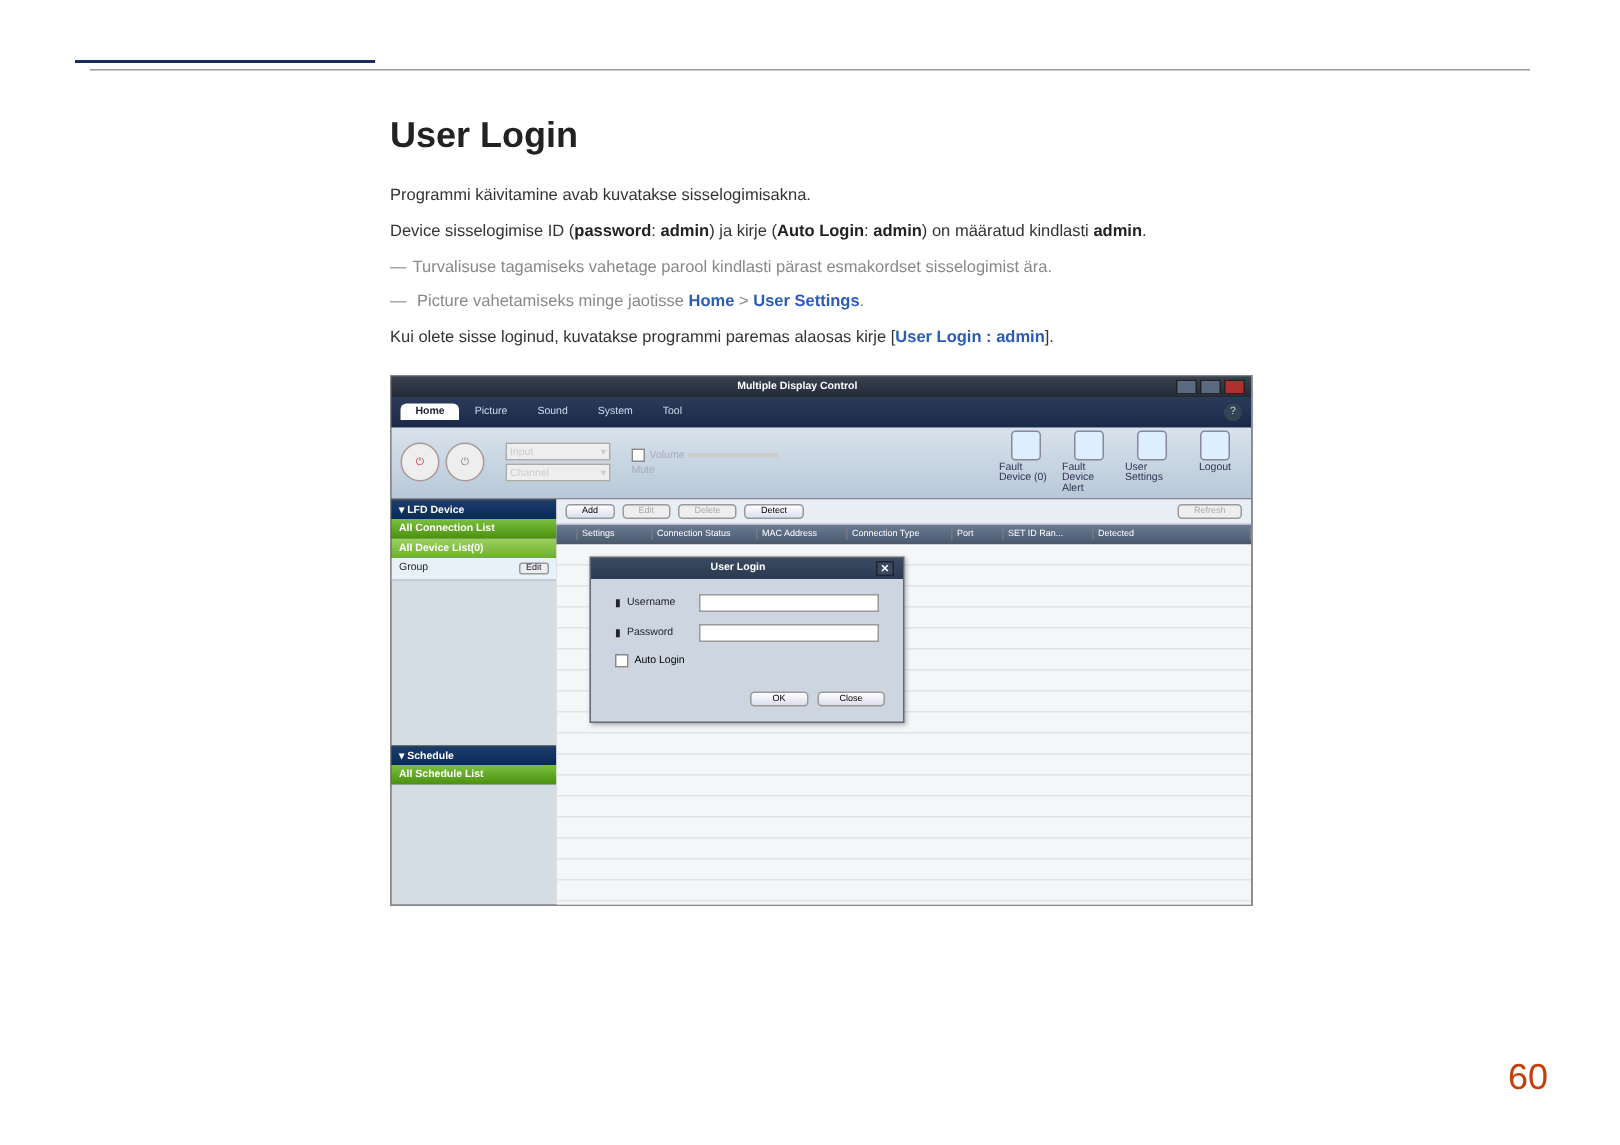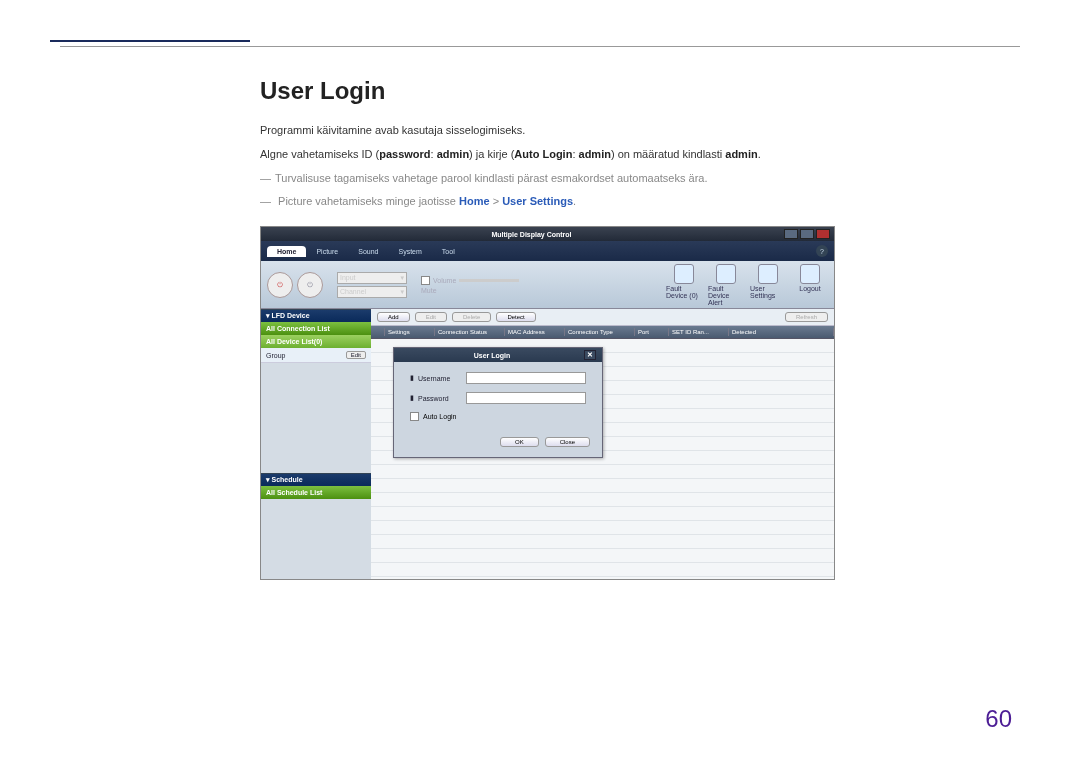--- a/index.html
+++ b/index.html
@@ -6,21 +6,21 @@
 body { font-family: Arial, sans-serif; background: #fff; width: 1080px; height: 763px; position: relative; }
 .page { padding: 40px 60px; }
 .top-line { border-top: 2px solid #1a2b5c; margin-bottom: 4px; margin-left:-10px; width:200px; }
 hr.divider { border: none; border-top: 1px solid #999; margin-bottom: 30px; }
 h1 { font-size: 24px; font-weight: bold; color: #222; margin-bottom: 16px; margin-left: 200px; }
 .body-text { font-size: 11px; color: #333; line-height: 1.8; margin-left: 200px; margin-bottom: 4px; }
 .note { font-size: 11px; color: #888; line-height: 1.8; margin-left: 200px; margin-bottom: 4px; }
 .note::before { content: "―"; color: #888; margin-right: 4px; }
 .bold { font-weight: bold; color: #222; }
 .link-blue { color: #2a5bb8; font-weight: bold; }
-.page-num { position: absolute; bottom: 30px; right: 68px; font-size: 24px; color: #4c1d95; }
+.page-num { position: absolute; bottom: 30px; right: 48px; font-size: 24px; color: #c2410c; }
 
 
 .app-wrap { margin-left: 200px; margin-top: 14px; width: 575px; border: 1px solid #888; background: #3e4a58; font-size: 7px; }
 .titlebar { background: linear-gradient(#3a4250,#222a38); color: #fff; display: flex; align-items: center; justify-content: space-between; padding: 2px 4px; height:14px;}
 .titlebar-title { flex:1; text-align:center; font-weight:bold; }
 .win-btns { display:flex; gap:2px; }
 .win-btn { width:14px; height:10px; background:#5a6a80; border:1px solid #222; display:inline-block; }
 .win-btn.close{ background:#b03030; }
 .menubar { background: linear-gradient(#2a3a58,#1a2a48); display:flex; align-items:center; padding:3px 6px; gap:0; height:20px;}
 .tab { background:#fff; color:#223; padding:2px 10px; border-radius:4px 4px 0 0; font-weight:bold; }
@@ -71,32 +71,35 @@
 </style>
 </head>
 <body>
 
 <div class="page">
   <div class="top-line"></div>
   <hr class="divider">
 
   <h1>User Login</h1>
 
-  <p class="body-text">Programmi käivitamine avab kasutaja sisselogimiseks.</p>
+  <p class="body-text">Programmi käivitamine avab kuvatakse sisselogimisakna.</p>
 
   <p class="body-text">
-    <span>Algne vahetamiseks ID (</span><span class="bold">password</span><span>: </span><span class="bold">admin</span><span>) ja kirje (</span><span class="bold">Auto Login</span><span>: </span><span class="bold">admin</span><span>) on määratud kindlasti </span><span class="bold">admin</span><span>.</span>
+    <span>Device sisselogimise ID (</span><span class="bold">password</span><span>: </span><span class="bold">admin</span><span>) ja kirje (</span><span class="bold">Auto Login</span><span>: </span><span class="bold">admin</span><span>) on määratud kindlasti </span><span class="bold">admin</span><span>.</span>
   </p>
 
-  <p class="note">Turvalisuse tagamiseks vahetage parool kindlasti pärast esmakordset automaatseks ära.</p>
+  <p class="note">Turvalisuse tagamiseks vahetage parool kindlasti pärast esmakordset sisselogimist ära.</p>
 
   <p class="note">
     <span>Picture vahetamiseks minge jaotisse </span><span class="link-blue">Home</span><span> &gt; </span><span class="link-blue">User Settings</span><span>.</span>
   </p>
 
+  <p class="body-text">
+    <span>Kui olete sisse loginud, kuvatakse programmi paremas alaosas kirje [</span><span class="link-blue">User Login : admin</span><span>].</span>
+  </p>
 
 
   <div class="app-wrap">
     <div class="titlebar">
       <span style="width:14px"></span>
       <span class="titlebar-title">Multiple Display Control</span>
       <span class="win-btns">
         <span class="win-btn"></span>
         <span class="win-btn"></span>
         <span class="win-btn close"></span>

